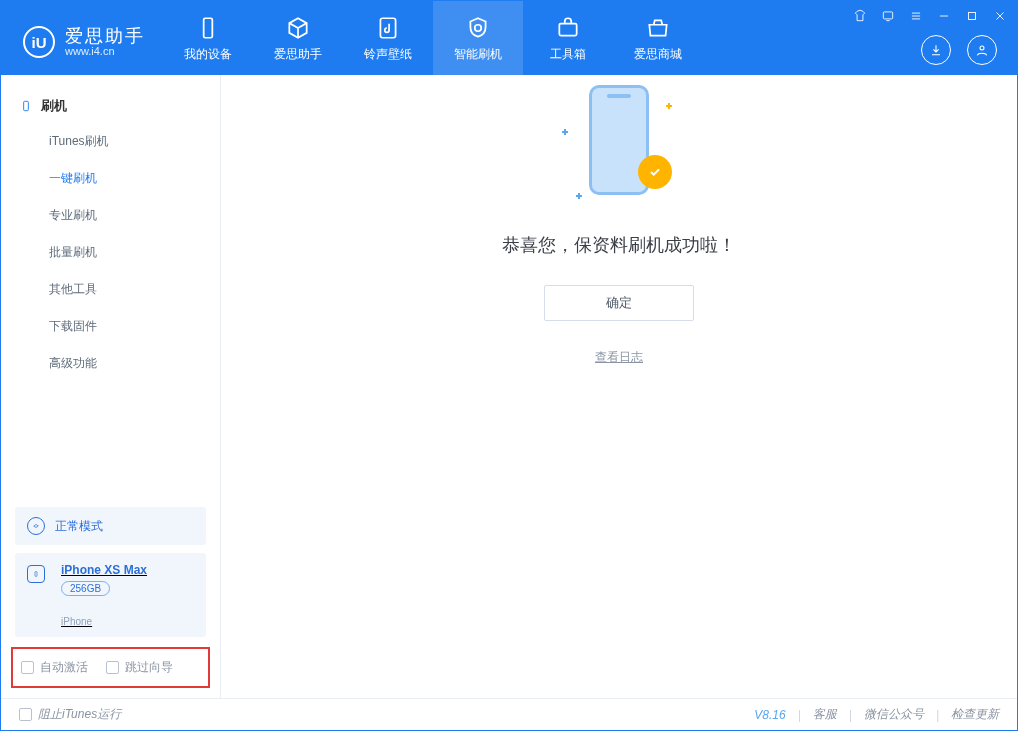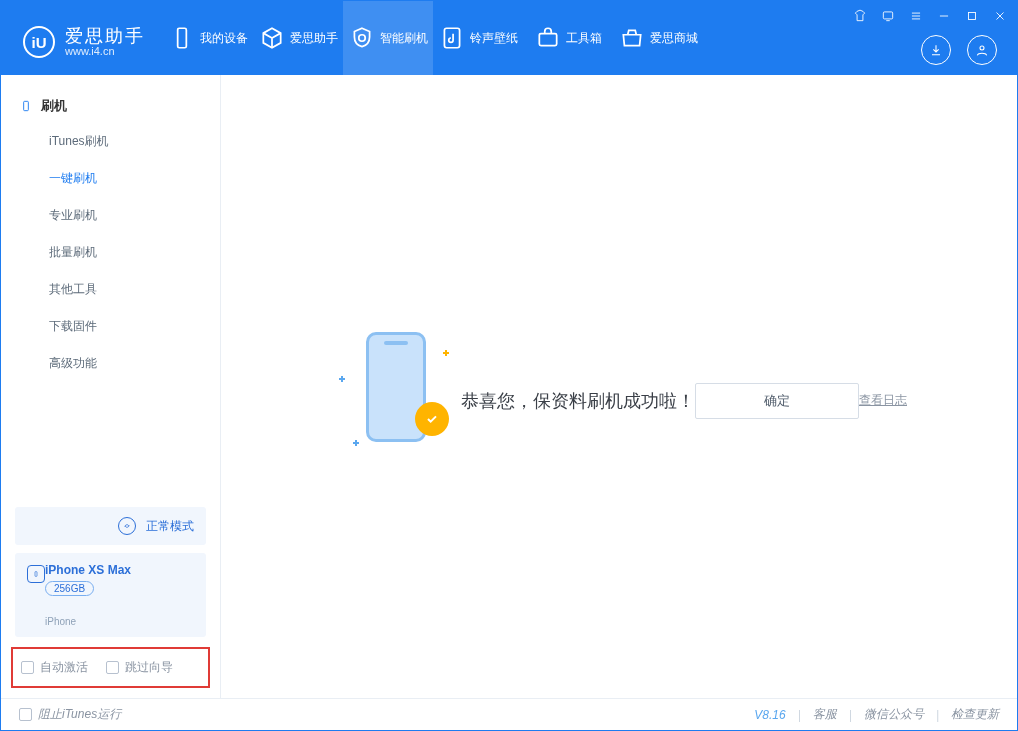--- a/index.html
+++ b/index.html
@@ -16,21 +16,21 @@
   .brand { display: flex; align-items: center; padding: 0 18px 0 22px; margin-top: 8px; }
   .brand-logo {
     width: 32px; height: 32px; border: 2px solid #fff; border-radius: 50%;
     display: flex; align-items: center; justify-content: center; margin-right: 10px;
     color: #fff; font-weight: bold; font-size: 15px;
   }
   .brand-text .big { font-size: 18px; line-height: 18px; letter-spacing: 2px; }
   .brand-text .small { font-size: 11px; opacity: .85; }
   .nav { display: flex; align-items: stretch; }
   .nav-item {
-    width: 90px; display: flex; flex-direction: row; align-items: center; justify-content: center;
+    width: 90px; display: flex; flex-direction: column; align-items: center; justify-content: center;
     gap: 4px; cursor: pointer; position: relative;
   }
   .nav-item.active { background: rgba(255,255,255,.15); }
   .nav-item .ico { width: 28px; height: 28px; display: flex; align-items: center; justify-content: center; }
   .nav-item .ico svg { width: 26px; height: 26px; stroke: #fff; fill: none; stroke-width: 1.6; }
   .nav-item .lbl { font-size: 12px; color: #fff; }
   .win-controls {
     position: absolute; top: 6px; right: 8px; display: flex; align-items: center; gap: 10px;
     font-size: 13px; color: #fff;
   }
@@ -56,60 +56,60 @@
   .side-group-title .gicon { width:14px;height:14px; display:flex;align-items:center;justify-content:center;}
   .side-group-title .gicon svg{stroke:#1e7cf0;fill:none;stroke-width:1.6;width:14px;height:14px;}
   .side-group-title.more .gicon svg{stroke:#9aa6b6;}
   .side-item {
     padding: 10px 18px 10px 48px; font-size: 12px; color:#5d6b7a; cursor:pointer;
   }
   .side-item.active { color:#1e7cf0; }
   .side-spacer { flex:1; }
   .mode-box {
     margin: 8px 14px; background:#f1f6fd; border-radius:3px; padding:10px 12px;
-    display:flex; align-items:center; gap:10px; color:#2c6fd8; font-size:12px;justify-content:flex-end;
+    display:flex; align-items:center; gap:10px; color:#2c6fd8; font-size:12px;
   }
   .mode-box .micon{width:18px;height:18px;border:1.5px solid #2c6fd8;border-radius:50%;display:flex;align-items:center;justify-content:center;}
   .mode-box .micon svg{width:10px;height:10px;stroke:#2c6fd8;fill:none;stroke-width:2;}
   .device-box {
     margin: 0 14px 10px; background:#f1f6fd; border-radius:3px; padding:10px 12px;
-    display:flex; gap:0; align-items:flex-start;
+    display:flex; gap:16px; align-items:flex-start;text-decoration:underline;
   }
   .device-box .dicon{width:18px;height:18px;border:1.5px solid #2c6fd8;border-radius:4px;display:flex;align-items:center;justify-content:center;margin-top:2px;}
   .device-box .dicon svg{width:8px;height:12px;stroke:#2c6fd8;fill:none;stroke-width:2;}
   .device-box .dname{font-size:12px;color:#2c6fd8;font-weight:bold;}
   .device-box .pill{display:inline-block;border:1px solid #79aef0;color:#2c6fd8;font-size:10px;padding:1px 8px;border-radius:9px;margin-top:4px;}
   .device-box .dtype{font-size:10px;color:#8fa2b8;margin-top:20px;}
   .checks-row {
     margin: 0 10px 10px; border:2px solid #e03b36; padding:10px 8px; display:flex; gap:18px; align-items:center;
   }
   .chk { display:flex; align-items:center; gap:6px; font-size:12px; color:#8a94a2; cursor:pointer;}
   .chk .box{ width:13px;height:13px;border:1px solid #b7c1cf;border-radius:2px;}
   
-  .main { flex:1; display:flex; flex-direction:row; align-items:center; justify-content:center; position:relative; }
+  .main { flex:1; display:flex; flex-direction:column; align-items:center; position:relative; }
   .success-ill { width:130px; height:130px; position:relative; }
   .phone {
     position:absolute; left:35px; top:10px; width:60px; height:110px; border:3px solid #8cc0f2; border-radius:10px;
     background:#c9e2fb;
   }
   .phone:before{content:"";position:absolute;top:6px;left:50%;transform:translateX(-50%);width:24px;height:4px;border-radius:3px;background:#8cc0f2;}
   .badge {
     position:absolute; right:12px; bottom:16px; width:34px;height:34px;border-radius:50%;background:#ffb400;
     display:flex;align-items:center;justify-content:center;
   }
   .badge svg{stroke:#fff;fill:none;stroke-width:3;width:16px;height:16px;}
   .spark{position:absolute;width:6px;height:6px;background:transparent;}
   .spark:before,.spark:after{content:"";position:absolute;background:#5aa7ef;}
   .spark:before{left:2px;top:0;width:2px;height:6px;}
   .spark:after{left:0;top:2px;width:6px;height:2px;}
   .spark.s1{left:8px;top:54px;} .spark.s2{right:12px;top:28px;} .spark.s3{left:22px;bottom:6px;}
   .spark.s2:before,.spark.s2:after{background:#ffb400;}
   .msg { margin-top:28px; font-size:18px; color:#3a3f47; }
   .ok-btn {
-    margin-top:28px; width:164px; height:36px; border:1px solid #d6dde6; background:#fff; color:#4f5b6a;
+    margin-top:28px; width:150px; height:36px; border:1px solid #d6dde6; background:#fff; color:#4f5b6a;
     font-size:13px; cursor:pointer; border-radius:2px;
   }
   .loglink { margin-top:28px; color:#8a94a2; font-size:12px; text-decoration:underline; cursor:pointer;}
   
   .statusbar {
     height:32px; border-top:1px solid #e9eef4; display:flex; align-items:center; padding:0 18px;
     font-size:12px; color:#8a94a2;font-style:italic;
   }
   .statusbar .left{display:flex;align-items:center;gap:14px;}
   .statusbar .right{margin-left:auto;display:flex;align-items:center;gap:12px;}
@@ -142,37 +142,37 @@
       </div>
       <div class="nav-item">
         <span class="ico">
             <svg viewBox="0 0 24 24">
               <path d="M12 3l8 4.5v9L12 21 4 16.5v-9z"></path>
               <path d="M4 7.5L12 12l8-4.5M12 12v9"></path>
             </svg>
           </span>
         <span class="lbl">爱思助手</span>
       </div>
+      <div class="nav-item">
+        <span class="ico">
+            <svg viewBox="0 0 24 24">
+              <rect x="5" y="3" width="14" height="18" rx="2"></rect>
+              <path d="M13 8v6a2 2 0 11-2-2"></path>
+            </svg>
+          </span>
+        <span class="lbl">铃声壁纸</span>
+      </div>
       <div class="nav-item active">
         <span class="ico">
             <svg viewBox="0 0 24 24">
               <path d="M12 3l7 3v5c0 5-3.5 8-7 9-3.5-1-7-4-7-9V6z"></path>
               <path d="M9 12a3 3 0 006 0 3 3 0 00-6 0z"></path>
             </svg>
           </span>
         <span class="lbl">智能刷机</span>
-      </div>
-      <div class="nav-item">
-        <span class="ico">
-            <svg viewBox="0 0 24 24">
-              <rect x="5" y="3" width="14" height="18" rx="2"></rect>
-              <path d="M13 8v6a2 2 0 11-2-2"></path>
-            </svg>
-          </span>
-        <span class="lbl">铃声壁纸</span>
       </div>
       <div class="nav-item">
         <span class="ico">
             <svg viewBox="0 0 24 24">
               <rect x="4" y="8" width="16" height="11" rx="1.5"></rect>
               <path d="M9 8V6a3 3 0 016 0v2"></path>
             </svg>
           </span>
         <span class="lbl">工具箱</span>
       </div>

